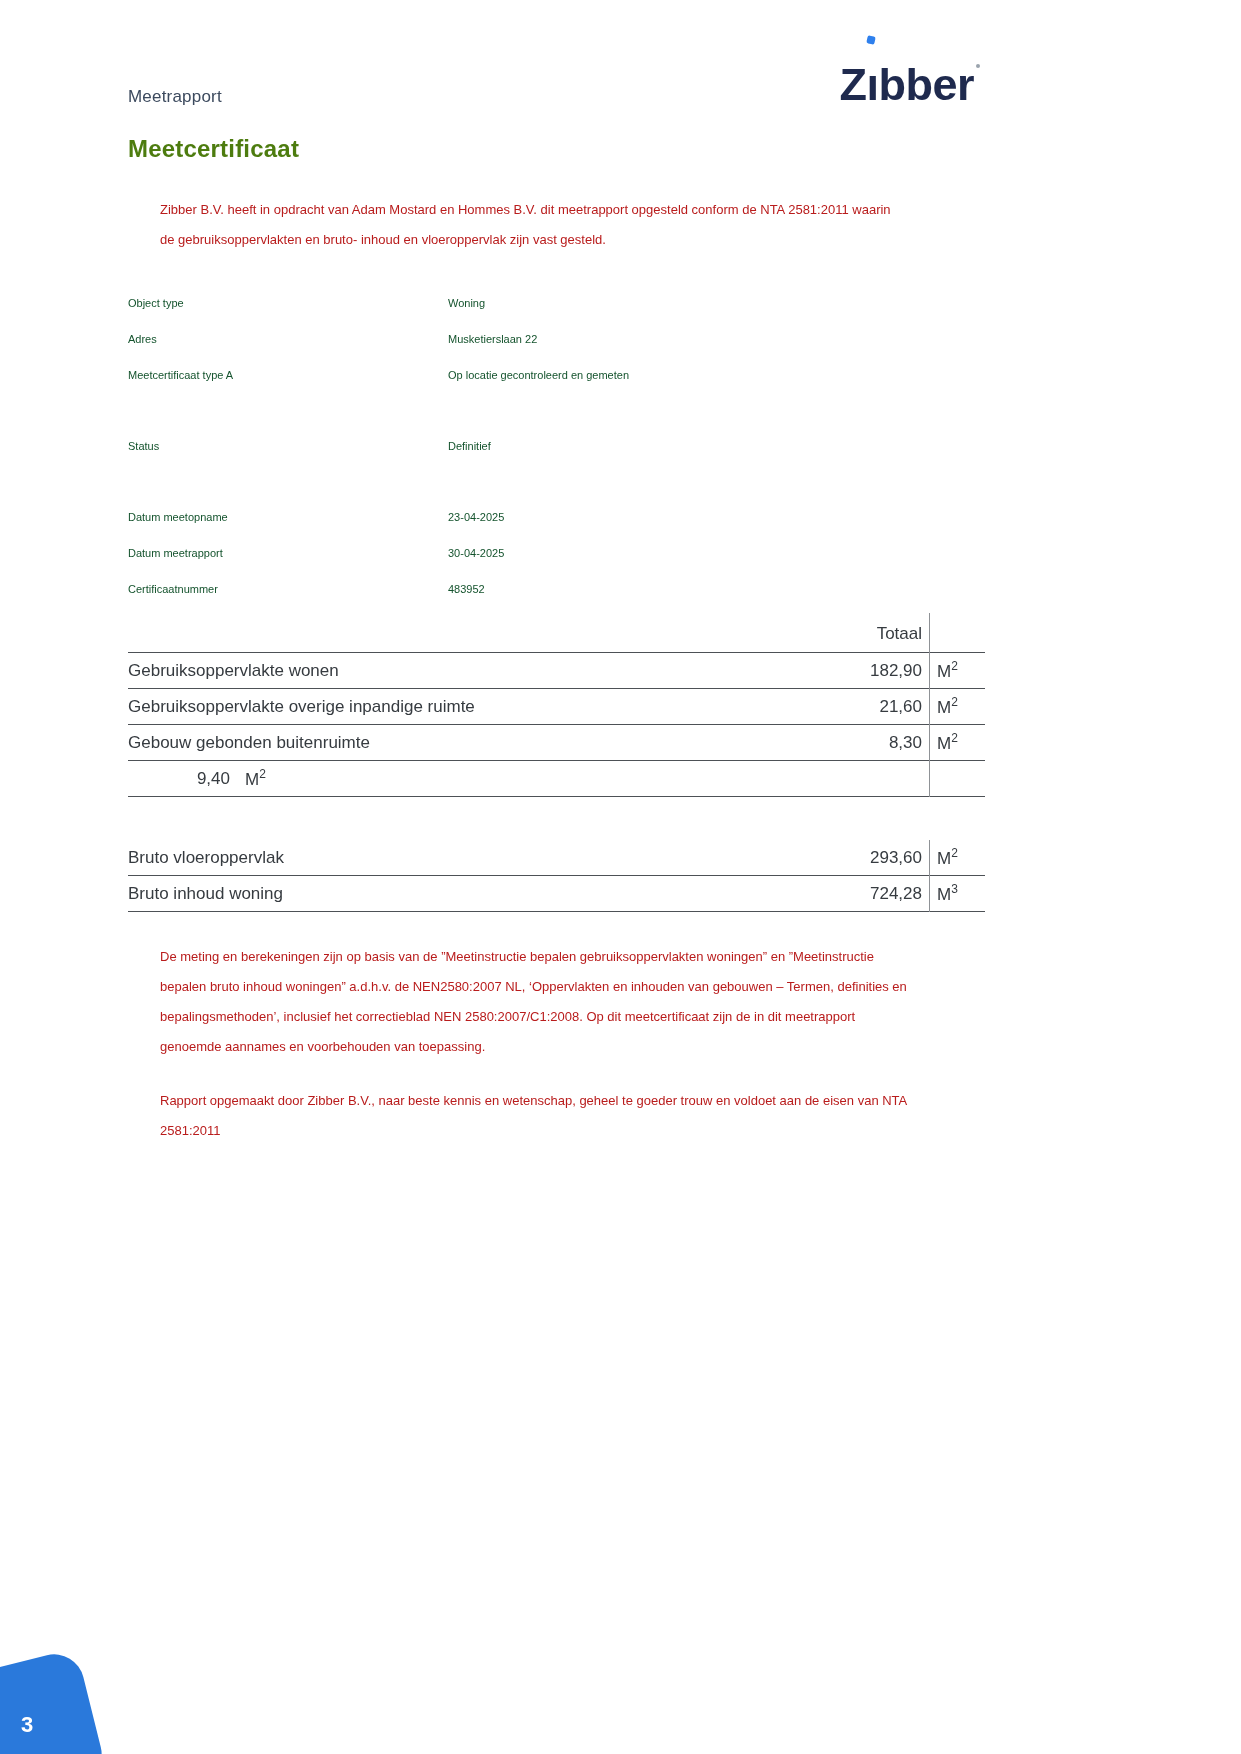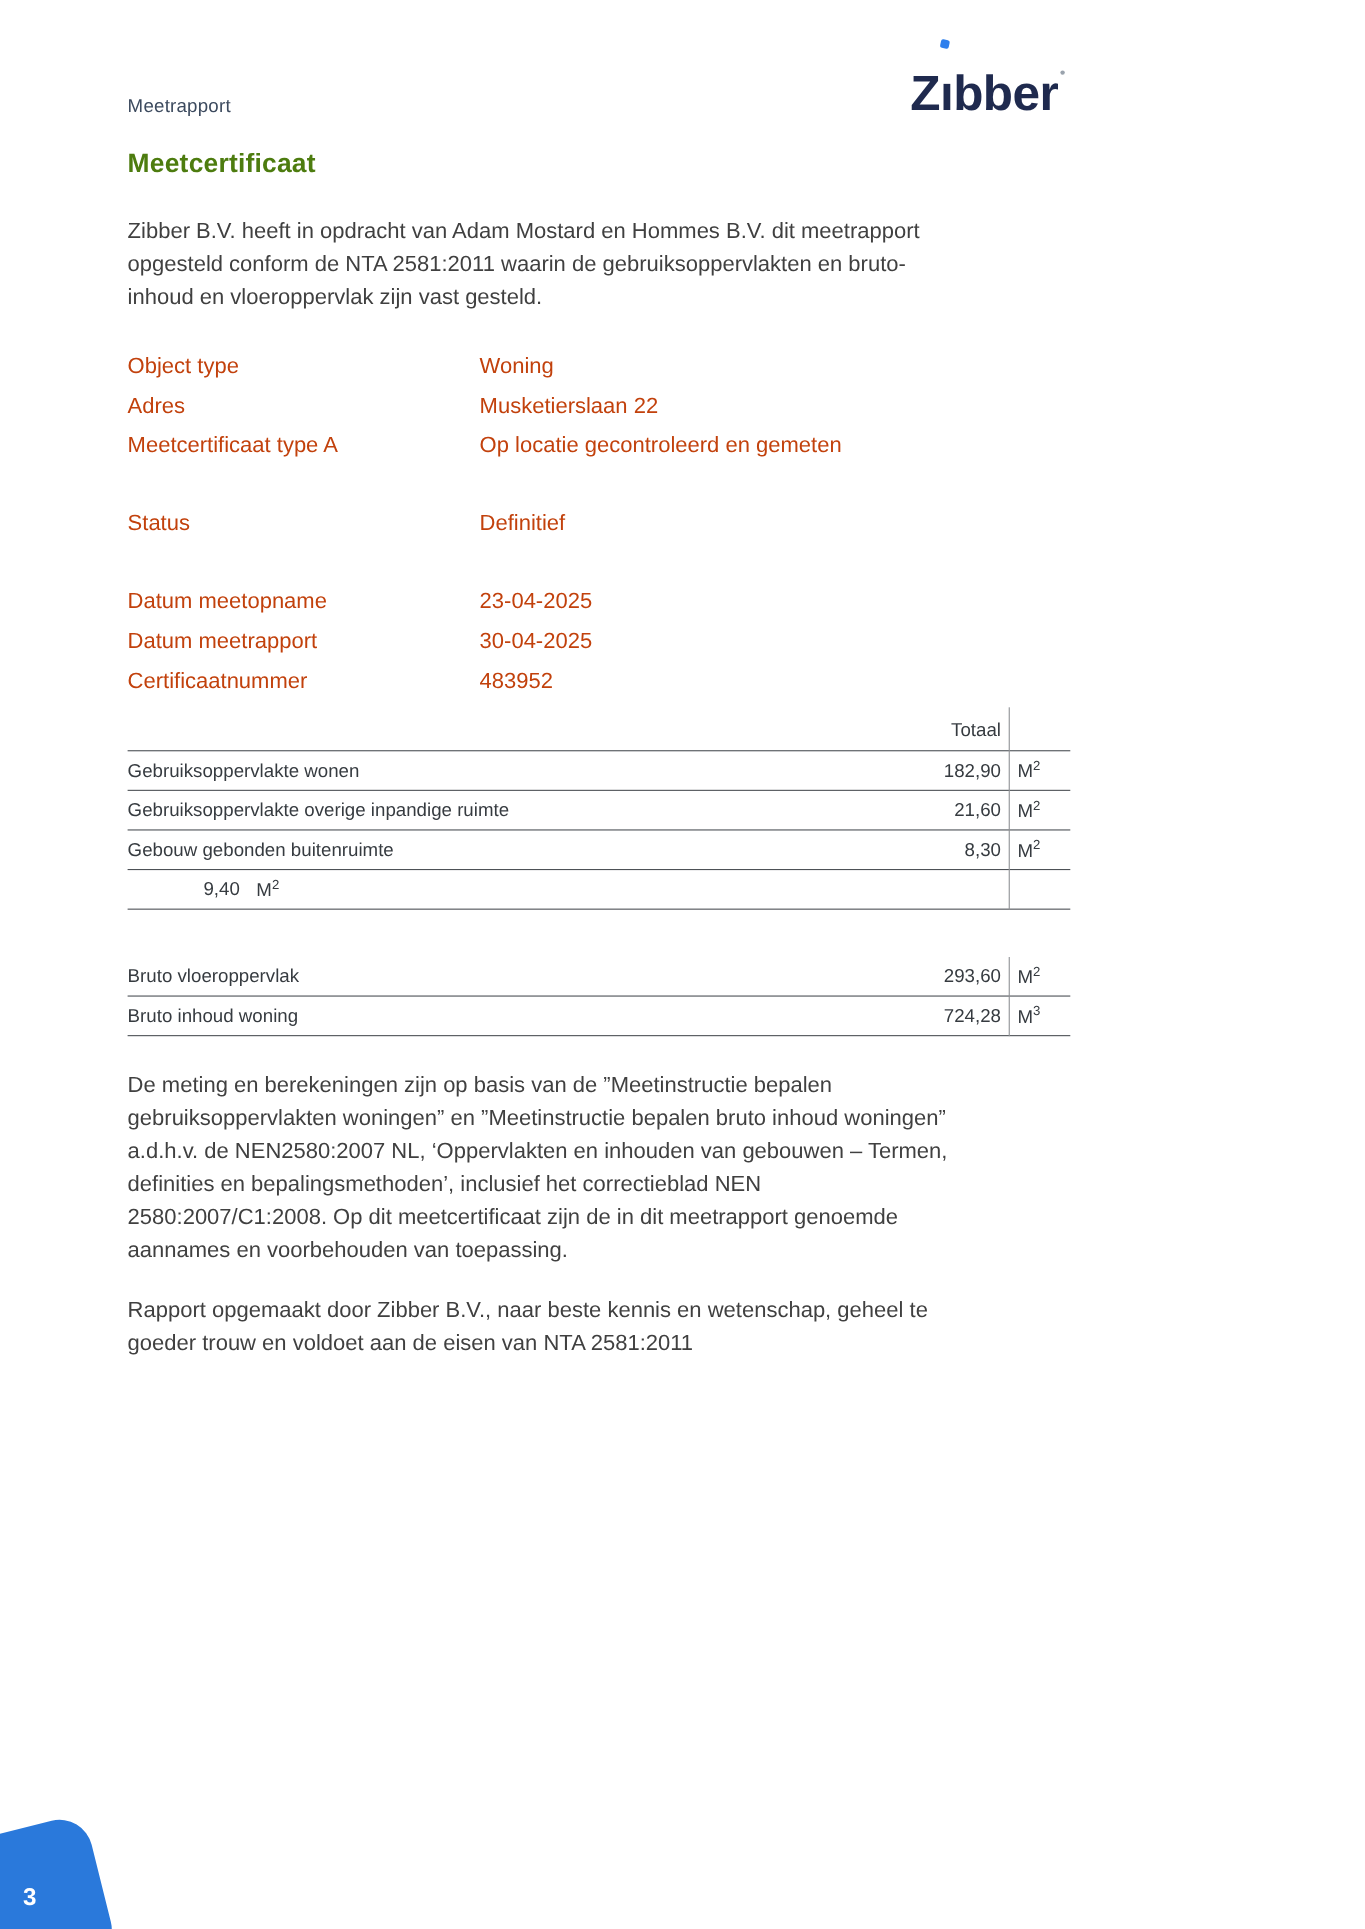--- a/index.html
+++ b/index.html
@@ -2,44 +2,44 @@
 <html><head>
 <meta charset="utf-8">
 <style>
   * { margin:0; padding:0; box-sizing:border-box; }
   html,body { background:#ffffff; }
   body { font-family:"Liberation Sans", sans-serif; }
   .page {
     position:relative; width:1241px; height:1754px; background:#ffffff;
     overflow:hidden; color:#363b40;
   }
-  .content { position:absolute; left:116px; top:0; width:860px; }
+  .content { position:absolute; left:128px; top:0; width:860px; }
 
   
   .top-bar { display:flex; justify-content:space-between; align-items:flex-end; padding-top:62px; }
   .report-label { font-size:17px; color:#3c4a5e; letter-spacing:.2px; }
   .logo { position:relative; font-weight:bold; font-size:45px; color:#1f2a4e; letter-spacing:-0.5px; line-height:1; padding-right:8px; }
   .logo .i-wrap { position:relative; display:inline-block; }
   .logo .i-dot {
     position:absolute; left:1px; top:-26px; width:8px; height:8px;
     background:#2f80ed; border-radius:2px; transform:rotate(12deg);
   }
   .logo .reg {
     display:inline-block; width:4px; height:4px; border-radius:50%;
     background:#9aa3ad; vertical-align:top; margin:2px 0 0 2px;
   }
 
   
   .doc-title { margin-top:28px; font-size:24px; font-weight:bold; color:#4d7c0f; letter-spacing:.2px; }
 
   
-  .para { margin-top:32px; width:748px; font-size:20px; line-height:30px; color:#404040; }
+  .para { margin-top:32px; width:748px; font-size:13px; line-height:30px; color:#b91c1c;margin-left:32px; }
 
   
-  .details { margin-top:30px; font-size:20px; color:#c2410c; }
+  .details { margin-top:30px; font-size:11px; color:#14532d; }
   .d-row { display:flex; height:36px; align-items:center; }
   .d-label { width:320px; flex:0 0 320px; }
   .d-gap { height:35px; }
 
   
   .m-table { position:relative; width:857px; }
   .m-table .v-line {
     position:absolute; top:0; bottom:0; right:55px; width:1px; background:#8f9296;
   }
   .m-head {

